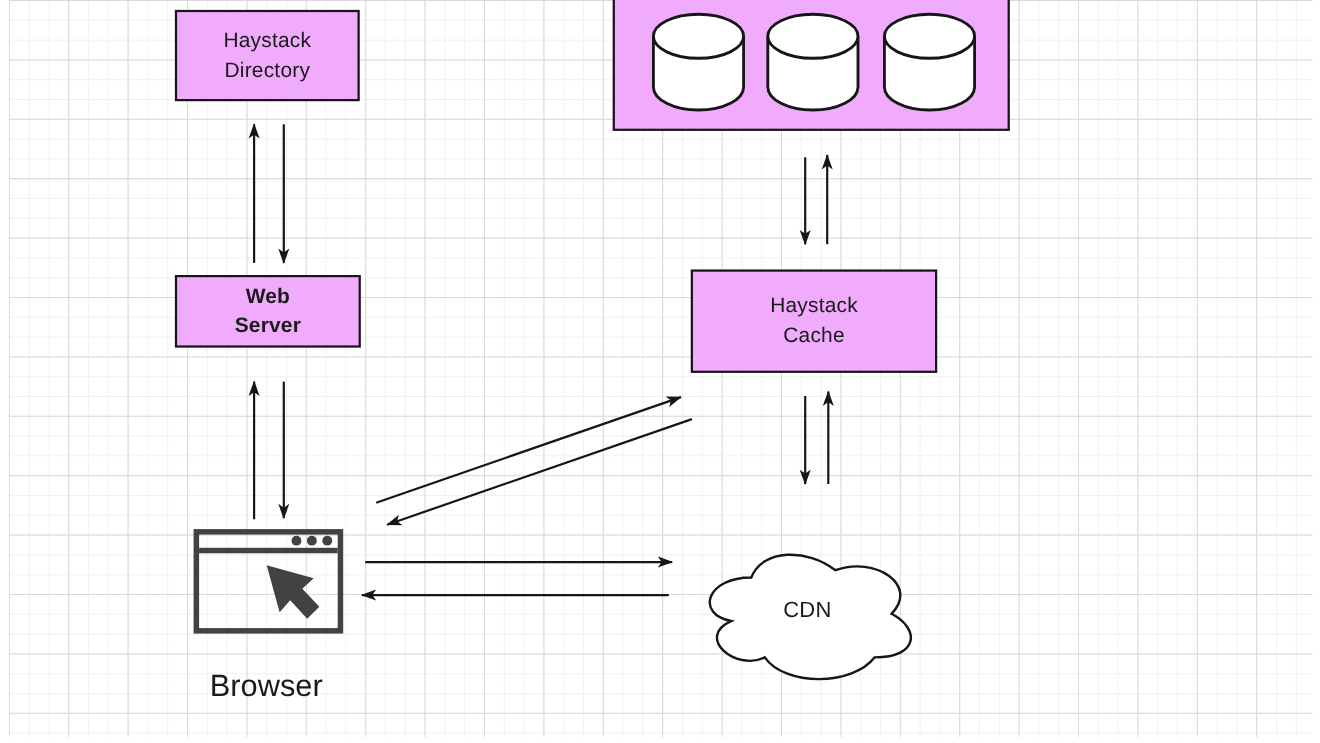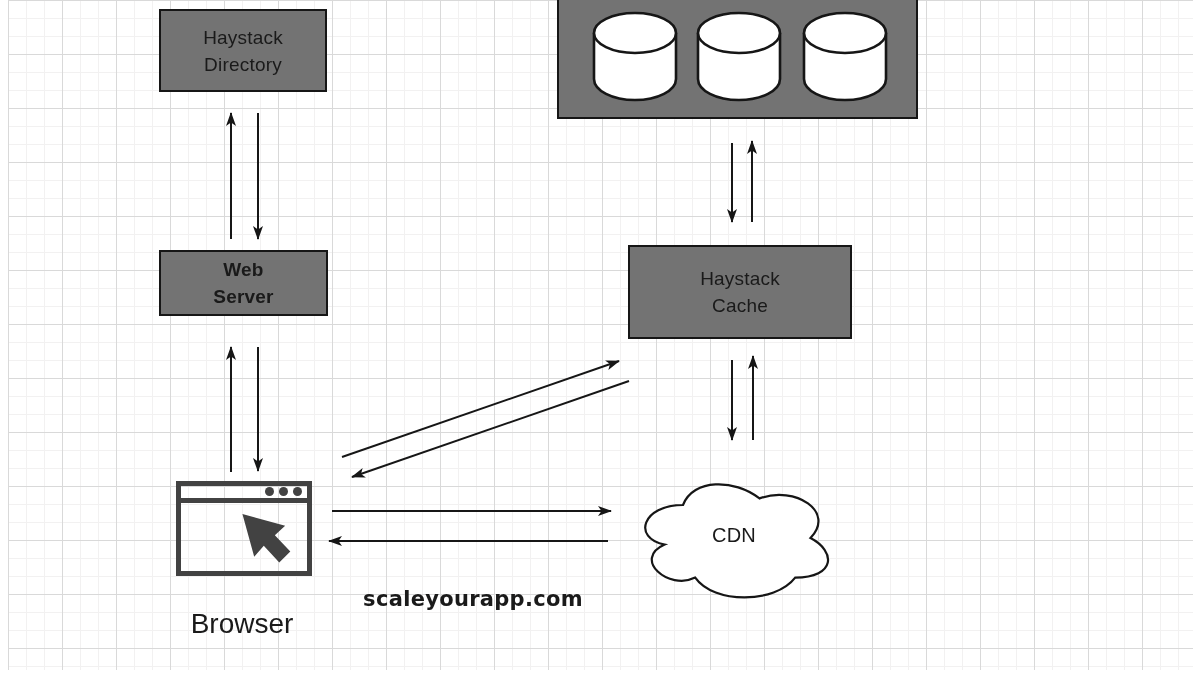--- a/index.html
+++ b/index.html
@@ -26,21 +26,21 @@
     background-image:
       linear-gradient(to right, #d9d9d9 1px, transparent 1px),
       linear-gradient(to bottom, #d9d9d9 1px, transparent 1px),
       linear-gradient(to right, #f2f1f1 1px, transparent 1px),
       linear-gradient(to bottom, #f2f1f1 1px, transparent 1px);
     background-size: 54px 54px, 54px 54px, 18px 18px, 18px 18px;
   }
   .node {
     position: absolute;
     box-sizing: border-box;
-    background: #737373;
+    background: #f0abfc;
     border: 2px solid #161616;
     display: flex;
     align-items: center;
     justify-content: center;
     text-align: center;
   }
   .node-label {
     white-space: pre-line;
     font-size: 19px;
     line-height: 27px;
@@ -60,21 +60,21 @@
   #arrow-layer {
     position: absolute;
     left: 0; top: 0;
     width: 1200px;
     height: 675px;
     pointer-events: none;
   }
   #cdn-cloud-wrap {
     position: absolute;
     left: 632px;
-    top: 472px;
+    top: 492px;
     width: 204px;
     height: 132px;
     text-align: right;
   }
   #cdn-label {
     position: absolute;
     left: 0; top: 0; right: 0; bottom: 6px;
     display: flex;
     align-items: center;
     justify-content: center;
@@ -219,14 +219,13 @@
       <line x1="732" y1="360" x2="732" y2="440" marker-end="url(#ah)"></line>
       <line x1="753" y1="440" x2="753" y2="356" marker-end="url(#ah)"></line>
       <line x1="342" y1="457" x2="619" y2="361" marker-end="url(#ah)"></line>
       <line x1="629" y1="381" x2="352" y2="477" marker-end="url(#ah)"></line>
       <line x1="332" y1="511" x2="611" y2="511" marker-end="url(#ah)"></line>
       <line x1="608" y1="541" x2="329" y2="541" marker-end="url(#ah)"></line>
     </g>
   </svg>
 
   <div class="text-label" id="browser-label">Browser</div>
-  <div class="text-label" id="watermark">scaleyourapp.com</div>
 </div>
 
 </body></html>

